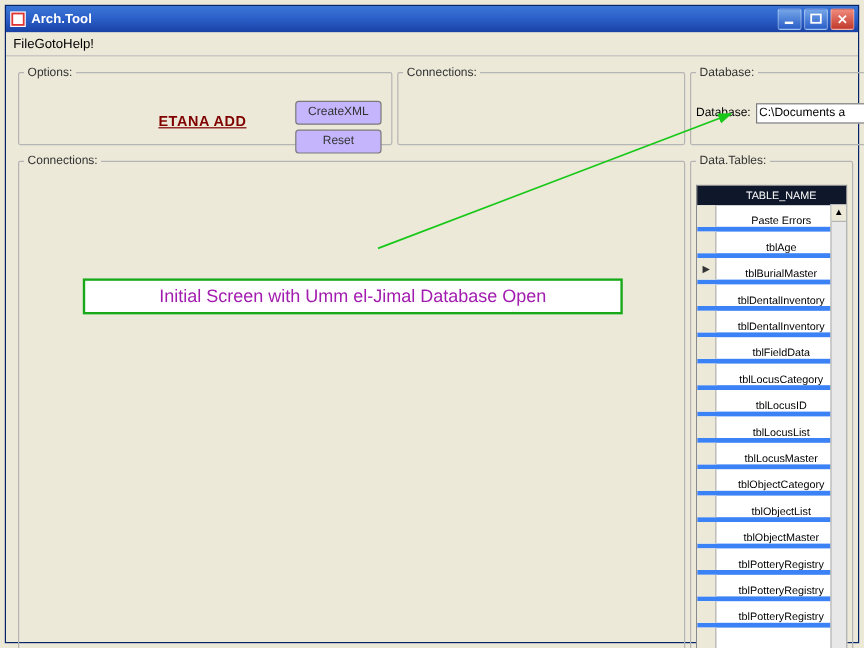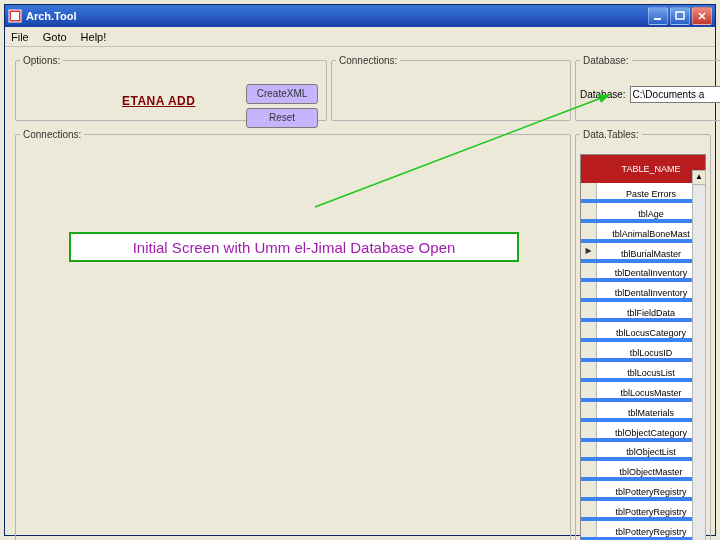--- a/index.html
+++ b/index.html
@@ -50,21 +50,20 @@
   .win-btn.min, .win-btn.max { background: linear-gradient(to bottom,#75a6e8,#2a5ec7); }
   .win-btn.close { background: linear-gradient(to bottom,#f08a7d,#c0392b); }
   .menubar {
     height: 20px;
     background: #ece9d8;
     display: flex;
     align-items: center;
     padding: 0 6px;
     border-bottom: 1px solid #c0c0c0;
     font-size: 11px;
-    gap: 14px;
   }
   .menubar span { cursor: default; }
   .content {
     flex: 1;
     position: relative;
   }
   fieldset.group {
     position: absolute;
     border: 1px solid #b5b5b5;
     border-radius: 2px;
@@ -73,21 +72,21 @@
   }
   fieldset.group > legend {
     font-size: 10px;
     color: #333;
     padding: 0 3px;
   }
   
   .grp-options { left: 6px; top: 4px; width: 312px; height: 66px; }
   .etana {
     position: absolute;
-    left: 106px; top: 28px;
+    left: 116px; top: 28px;
     color: #800000;
     font-weight: bold;
     font-size: 12px;
     text-decoration: underline;
     letter-spacing: 0.5px;
     text-align: center;
   }
   .xp-btn {
     display: block;
     width: 72px; height: 20px;
@@ -123,24 +122,24 @@
   .table-wrap {
     position: absolute;
     left: 4px; right: 4px; top: 14px; bottom: 4px;
     border:1px solid #8a8a8a;
     background:#fff;
     display:flex;
     flex-direction: column;
   }
   .table-header {
     display:flex;
-    background:#b91c1c;
+    background:#0f172a;
     color:#fff;
     font-size:9px;
-    height:28px;
+    height:16px;
     align-items:center;
   }
   .table-header .rowhdr { width:16px; border-right:1px solid #6e1313; }
   .table-header .colhdr { flex:1; text-align:center; }
   .table-body { flex:1; overflow:hidden; display:flex; flex-direction:column; }
   .table-row {
     display:flex;
     height: 22px;
     border-bottom:4px solid #3b82f6;
     font-size:9px;
@@ -275,24 +274,20 @@
         <div class="table-body" id="dt-body">
             <div class="table-row">
               <div class="rowhdr"></div>
               <div class="cell">Paste Errors</div>
             </div>
             <div class="table-row">
               <div class="rowhdr"></div>
               <div class="cell">tblAge</div>
             </div>
             <div class="table-row">
-              <div class="rowhdr"></div>
-              <div class="cell">tblAnimalBoneMast</div>
-            </div>
-            <div class="table-row">
               <div class="rowhdr">▶</div>
               <div class="cell">tblBurialMaster</div>
             </div>
             <div class="table-row">
               <div class="rowhdr"></div>
               <div class="cell">tblDentalInventory</div>
             </div>
             <div class="table-row">
               <div class="rowhdr"></div>
               <div class="cell">tblDentalInventory</div>
@@ -309,24 +304,20 @@
               <div class="rowhdr"></div>
               <div class="cell">tblLocusID</div>
             </div>
             <div class="table-row">
               <div class="rowhdr"></div>
               <div class="cell">tblLocusList</div>
             </div>
             <div class="table-row">
               <div class="rowhdr"></div>
               <div class="cell">tblLocusMaster</div>
-            </div>
-            <div class="table-row">
-              <div class="rowhdr"></div>
-              <div class="cell">tblMaterials</div>
             </div>
             <div class="table-row">
               <div class="rowhdr"></div>
               <div class="cell">tblObjectCategory</div>
             </div>
             <div class="table-row">
               <div class="rowhdr"></div>
               <div class="cell">tblObjectList</div>
             </div>
             <div class="table-row">

